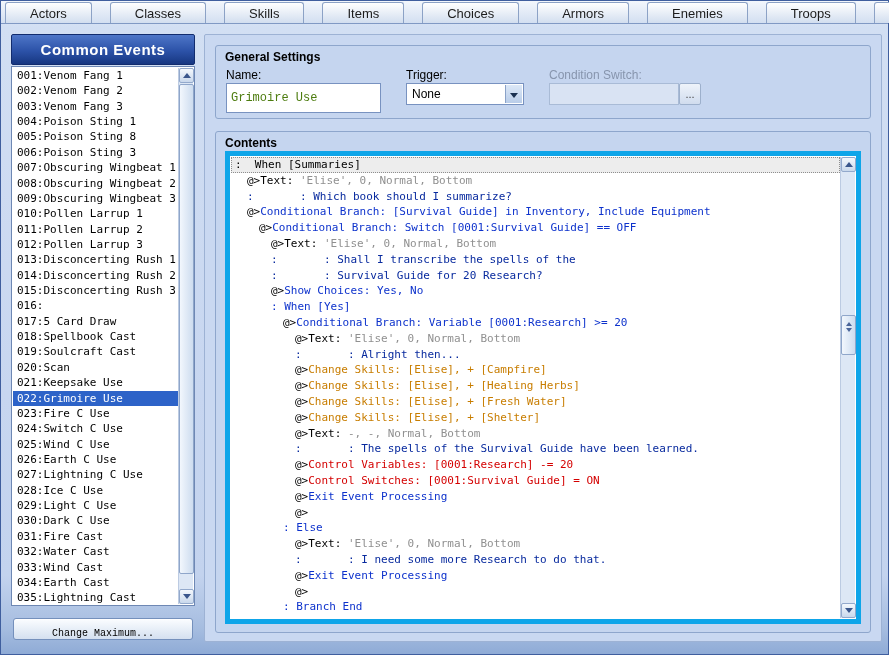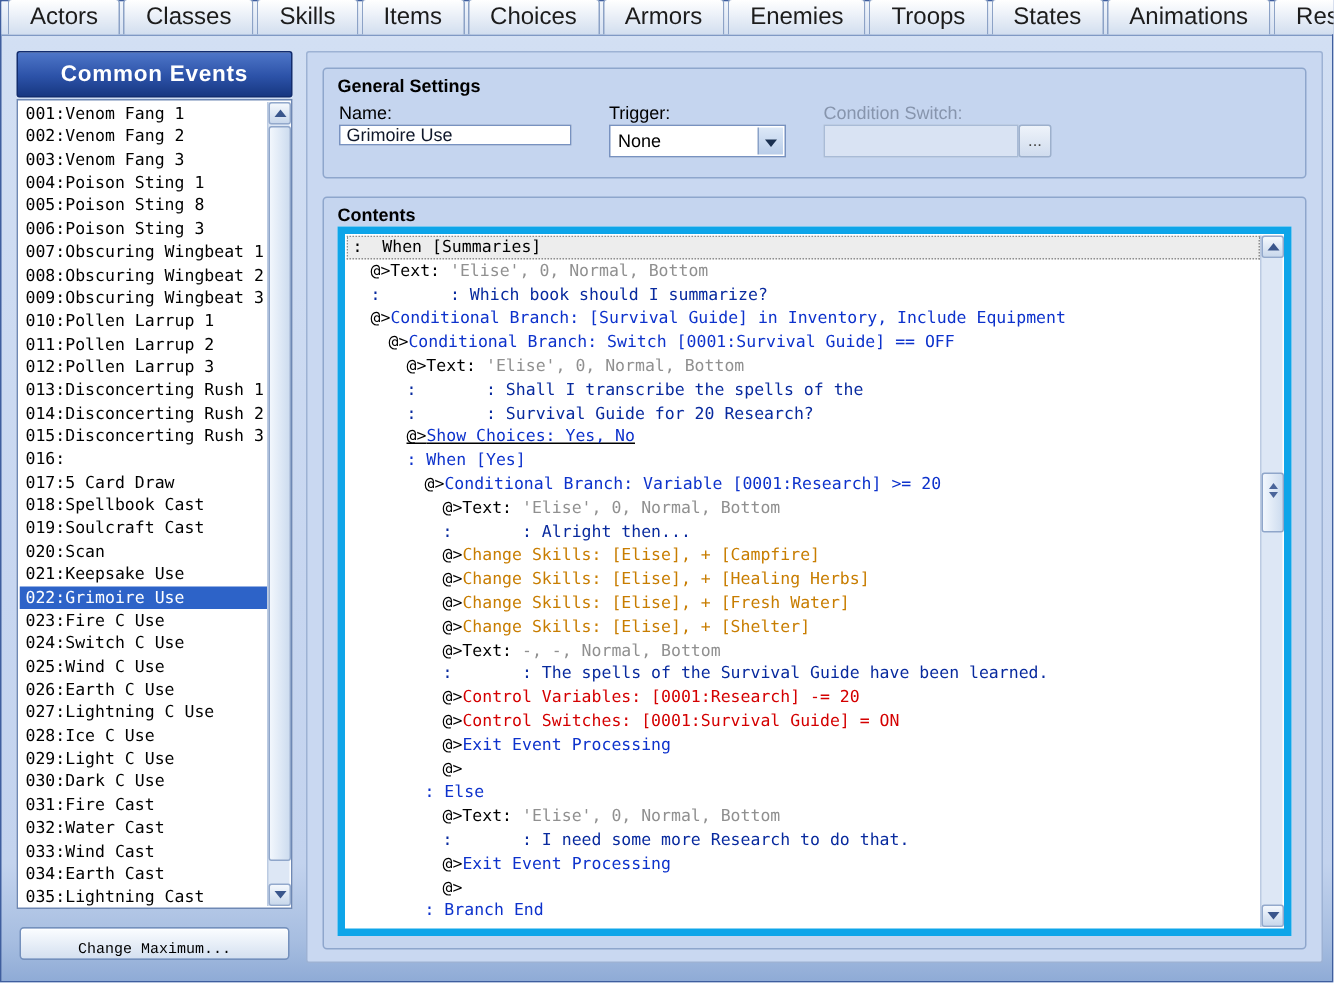--- a/index.html
+++ b/index.html
@@ -17,23 +17,23 @@
   }
   
   .tabbar{
     position:absolute; top:0; left:0; right:0; height:23px;
     padding:3px 0 0 4px;
     display:flex; align-items:flex-end;
     background:linear-gradient(#f3f7fc,#d3dff1);
     border-bottom:1px solid #8099c4;
   }
   .tab{
-    font-size:16px; color:#1c1c1c;
-    padding:3px 14px 2px;
-    margin-right:2px;
+    font-size:13px; color:#1c1c1c;
+    padding:3px 24px 2px;
+    margin-right:18px;
     border:1px solid #8ca2c6; border-bottom:none;
     border-radius:3px 3px 0 0;
     background:linear-gradient(#ffffff,#d2deef);
     white-space:nowrap;
     position:relative;
   }
   .tab.active{
     background:#edf3fb;
     font-weight:bold;
     padding-bottom:4px;
@@ -103,24 +103,24 @@
     position:absolute; left:10px; right:10px;
     background:#c5d5ef;
     border:1px solid #8ea6cc; border-radius:3px;
   }
   .group-general{ top:10px; height:74px; }
   .group-contents{ top:96px; bottom:8px; }
   .group-title{ position:absolute; top:4px; left:9px; font-size:12px; font-weight:bold; color:#000; }
   .fld-label{ position:absolute; top:22px; font-size:12px; color:#000; }
   .lbl-name{ left:10px; } .lbl-trigger{ left:190px; } .lbl-cond{ left:333px; color:#8795ad; }
   .text-input{
-    position:absolute; top:37px; height:14px;
+    position:absolute; top:37px; height:30px;
     border:1px solid #7892c0; background:#fff;
-    font-family:Liberation Sans, sans-serif; font-size:12px;
-    padding:0 4px; color:#0f172a;
+    font-family:Liberation Mono, monospace; font-size:12px;
+    padding:0 4px; color:#4d7c0f;
   }
   .name-input{ left:10px; width:155px; }
   .select{
     position:absolute; top:37px; left:190px; width:118px; height:22px;
     background:#fff; border:1px solid #7892c0;
   }
   .select .val{ position:absolute; left:5px; top:3px; font-size:12px; color:#000; }
   .select .dd-btn{
     position:absolute; right:1px; top:1px; bottom:1px; width:17px;
     background:linear-gradient(#dce8f7,#b9cde9);
@@ -256,21 +256,21 @@
       <div class="code-box">
         <div class="code-lines">
             <div class="cline focused" style="padding-left: 4px;"><span style="color: rgb(0, 0, 0);">:  When [Summaries]</span></div>
             <div class="cline" style="padding-left: 16px;"><span style="color: rgb(0, 0, 0);">@&gt;Text:</span><span style="color: rgb(144, 144, 144);"> 'Elise', 0, Normal, Bottom</span></div>
             <div class="cline" style="padding-left: 16px;"><span style="color: rgb(8, 42, 158);">:       : Which book should I summarize?</span></div>
             <div class="cline" style="padding-left: 16px;"><span style="color: rgb(0, 0, 0);">@&gt;</span><span style="color: rgb(13, 50, 204);">Conditional Branch: [Survival Guide] in Inventory, Include Equipment</span></div>
             <div class="cline" style="padding-left: 28px;"><span style="color: rgb(0, 0, 0);">@&gt;</span><span style="color: rgb(13, 50, 204);">Conditional Branch: Switch [0001:Survival Guide] == OFF</span></div>
             <div class="cline" style="padding-left: 40px;"><span style="color: rgb(0, 0, 0);">@&gt;Text:</span><span style="color: rgb(144, 144, 144);"> 'Elise', 0, Normal, Bottom</span></div>
             <div class="cline" style="padding-left: 40px;"><span style="color: rgb(8, 42, 158);">:       : Shall I transcribe the spells of the</span></div>
             <div class="cline" style="padding-left: 40px;"><span style="color: rgb(8, 42, 158);">:       : Survival Guide for 20 Research?</span></div>
-            <div class="cline" style="padding-left: 40px; text-decoration: underline;"><span style="color: rgb(0, 0, 0);">@&gt;</span><span style="color: rgb(13, 50, 204);">Show Choices: Yes, No</span></div>
+            <div class="cline" style="padding-left: 40px;"><span style="color: rgb(0, 0, 0);">@&gt;</span><span style="color: rgb(13, 50, 204);">Show Choices: Yes, No</span></div>
             <div class="cline" style="padding-left: 40px;"><span style="color: rgb(13, 50, 204);">: When [Yes]</span></div>
             <div class="cline" style="padding-left: 52px;"><span style="color: rgb(0, 0, 0);">@&gt;</span><span style="color: rgb(13, 50, 204);">Conditional Branch: Variable [0001:Research] &gt;= 20</span></div>
             <div class="cline" style="padding-left: 64px;"><span style="color: rgb(0, 0, 0);">@&gt;Text:</span><span style="color: rgb(144, 144, 144);"> 'Elise', 0, Normal, Bottom</span></div>
             <div class="cline" style="padding-left: 64px;"><span style="color: rgb(8, 42, 158);">:       : Alright then...</span></div>
             <div class="cline" style="padding-left: 64px;"><span style="color: rgb(0, 0, 0);">@&gt;</span><span style="color: rgb(200, 125, 0);">Change Skills: [Elise], + [Campfire]</span></div>
             <div class="cline" style="padding-left: 64px;"><span style="color: rgb(0, 0, 0);">@&gt;</span><span style="color: rgb(200, 125, 0);">Change Skills: [Elise], + [Healing Herbs]</span></div>
             <div class="cline" style="padding-left: 64px;"><span style="color: rgb(0, 0, 0);">@&gt;</span><span style="color: rgb(200, 125, 0);">Change Skills: [Elise], + [Fresh Water]</span></div>
             <div class="cline" style="padding-left: 64px;"><span style="color: rgb(0, 0, 0);">@&gt;</span><span style="color: rgb(200, 125, 0);">Change Skills: [Elise], + [Shelter]</span></div>
             <div class="cline" style="padding-left: 64px;"><span style="color: rgb(0, 0, 0);">@&gt;Text:</span><span style="color: rgb(144, 144, 144);"> -, -, Normal, Bottom</span></div>
             <div class="cline" style="padding-left: 64px;"><span style="color: rgb(8, 42, 158);">:       : The spells of the Survival Guide have been learned.</span></div>

